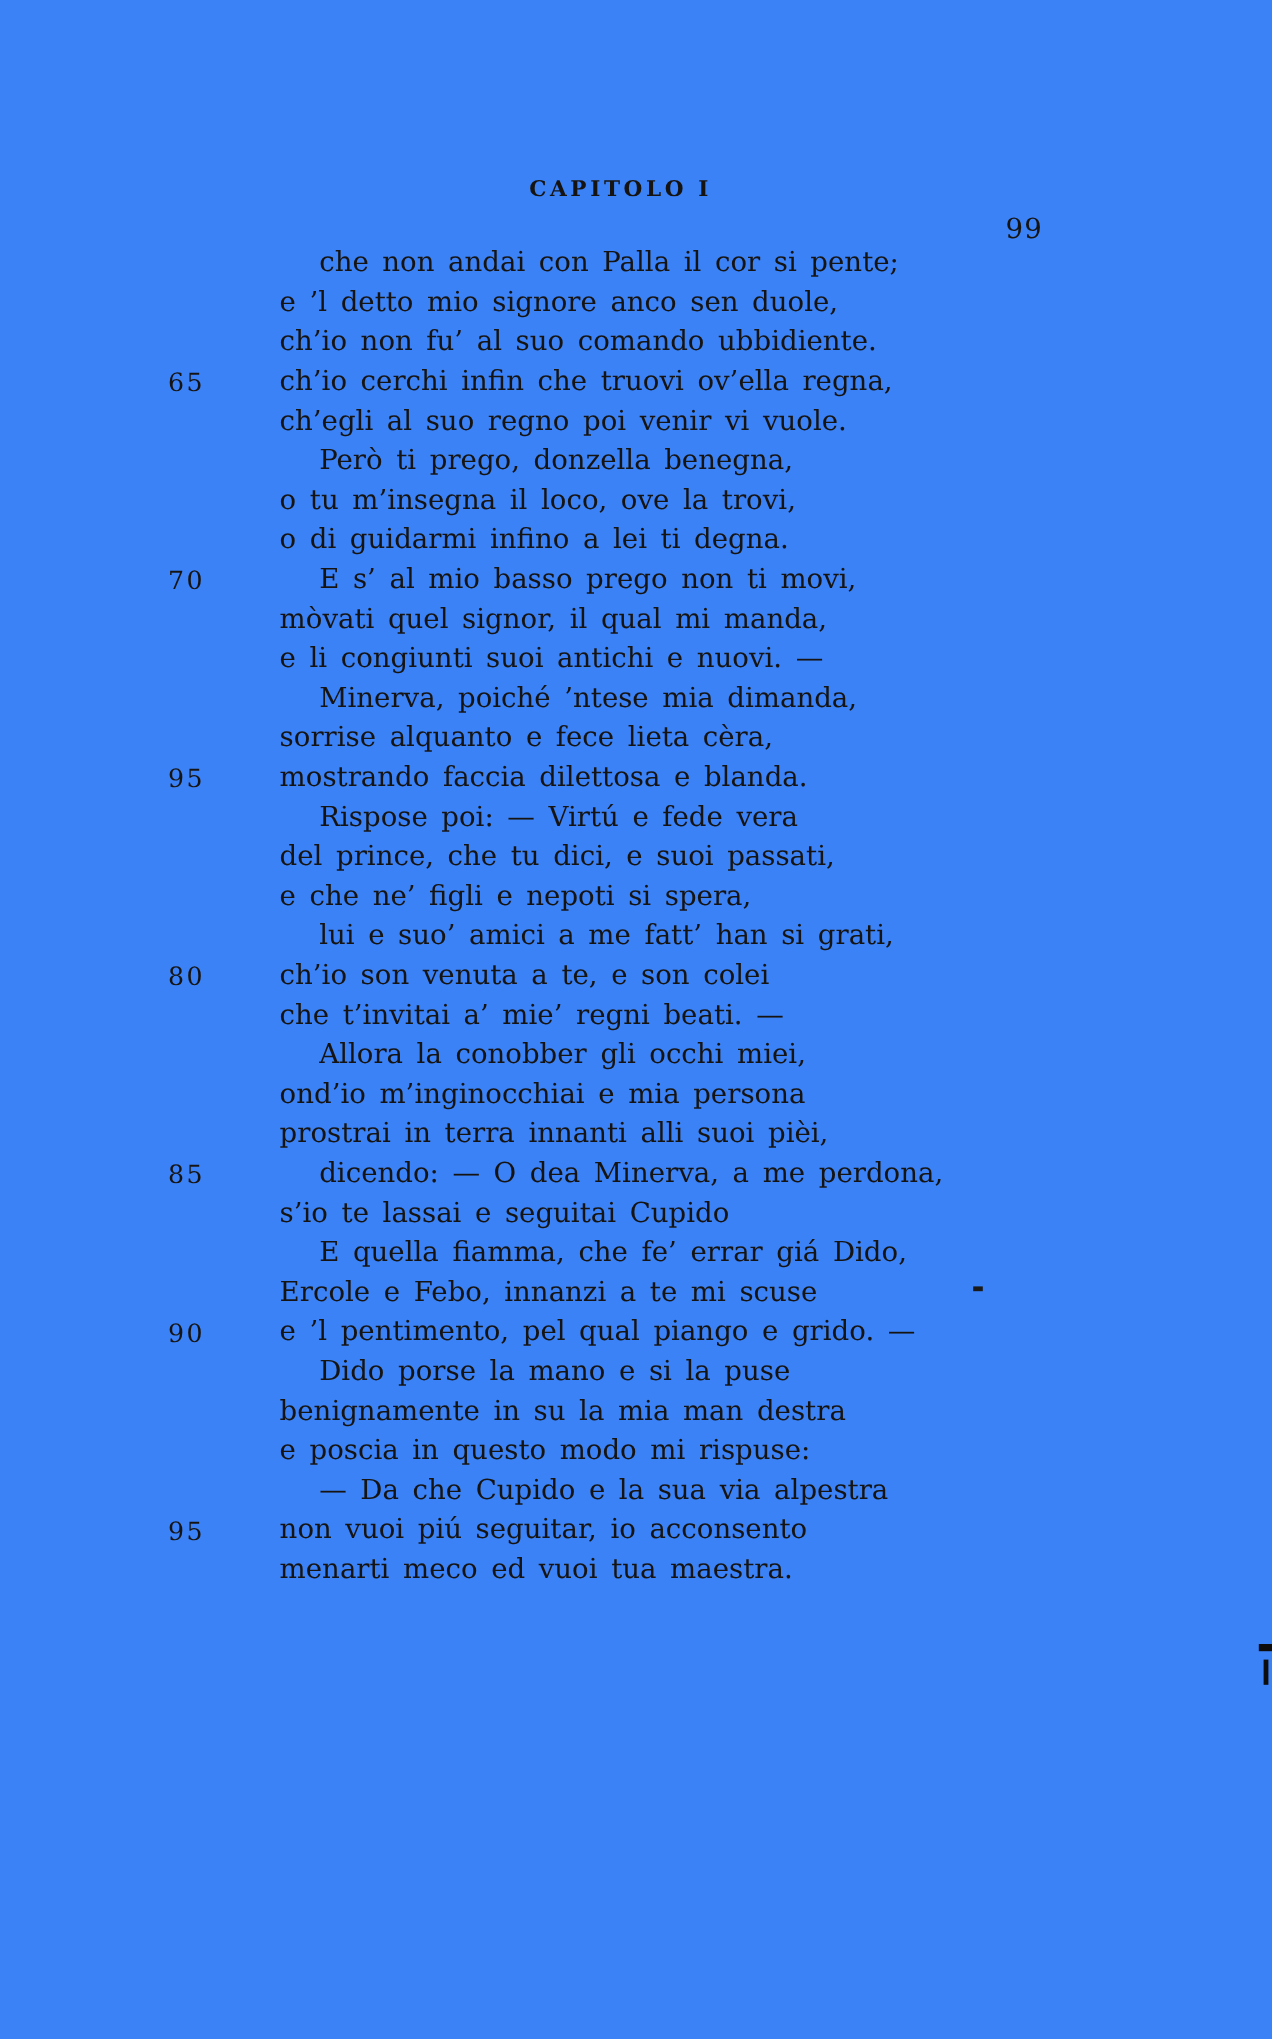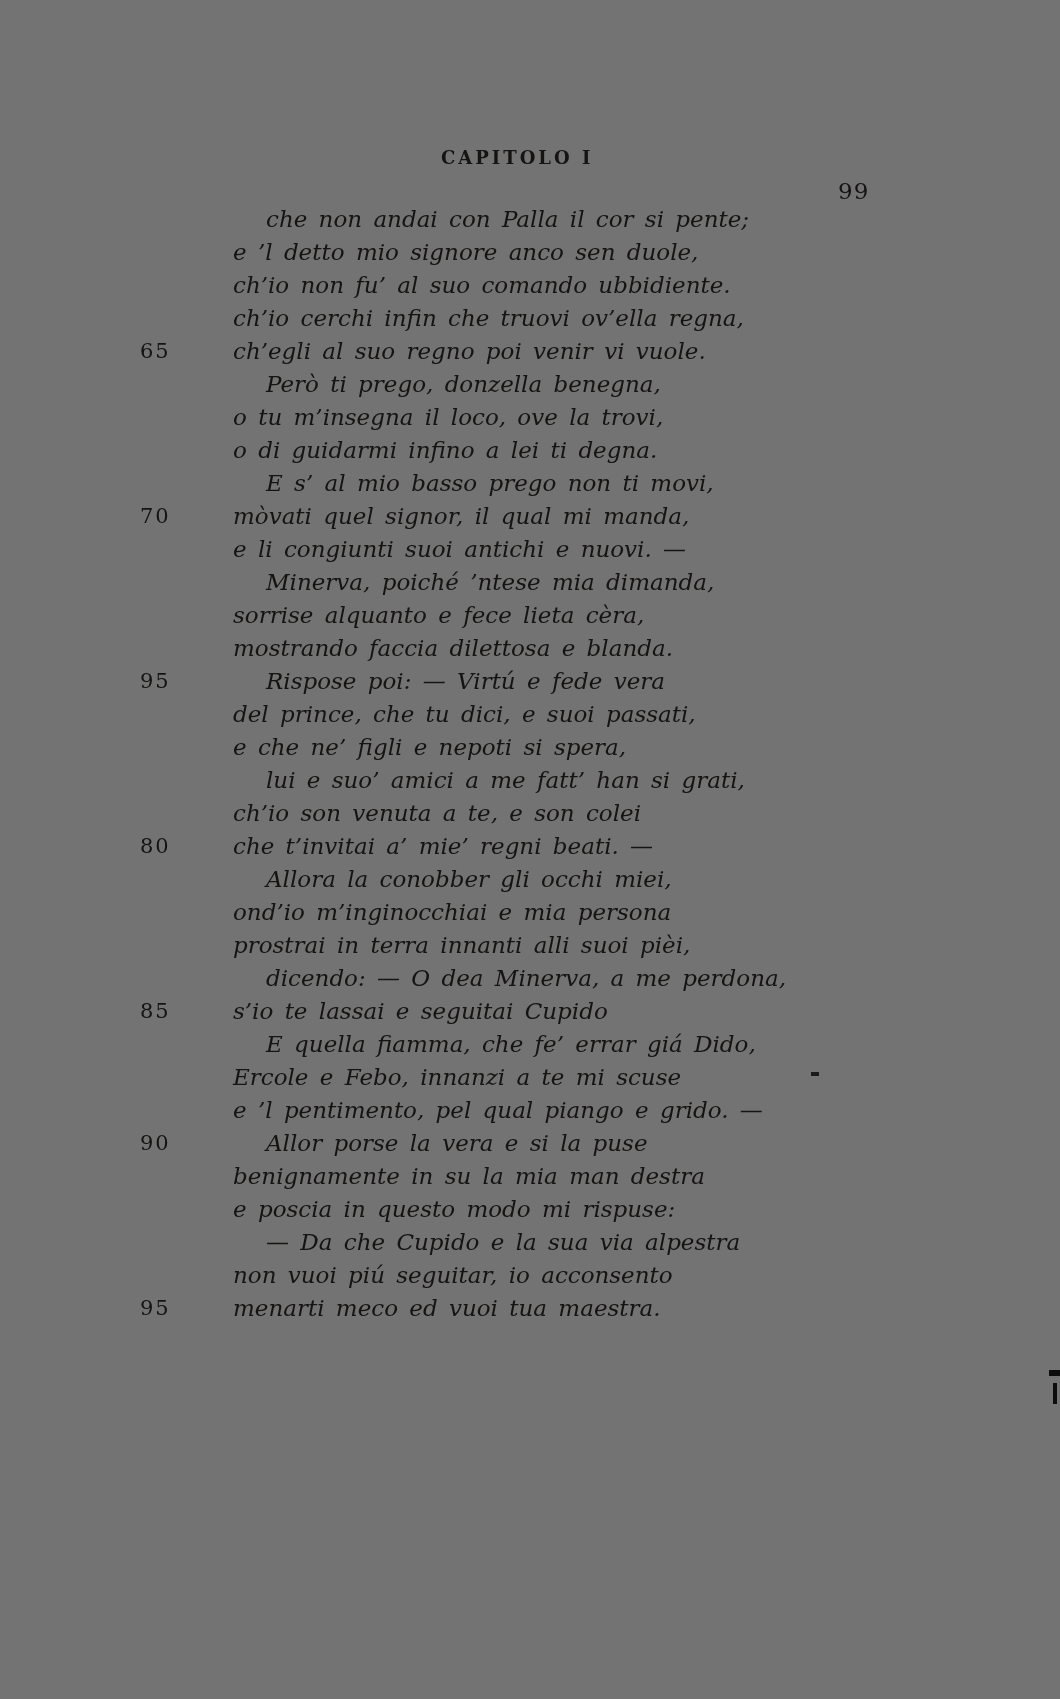--- a/index.html
+++ b/index.html
@@ -4,21 +4,21 @@
 <style>
   html, body {
     margin: 0;
     padding: 0;
     background: #ffffff;
   }
   .page {
     position: relative;
     width: 1060px;
     height: 1699px;
-    background: #737373;
+    background: #3b82f6;
     font-family: "DejaVu Serif", serif;
     color: #161412;
     overflow: hidden;
   }
   .running-title {
     position: absolute;
     left: 441px;
     top: 147px;
     font-size: 18px;
     font-weight: bold;
@@ -50,25 +50,23 @@
   }
   .poem-line.indent {
     padding-left: 266px;
   }
   .line-num {
     position: absolute;
     left: 140px;
     top: 1px;
     font-size: 21px;
     letter-spacing: 2px;
-    margin-top: 32px;
   }
   .line-text {
     word-spacing: 4px;
-    font-style: italic;
   }
   .ink-dot {
     position: absolute;
     left: 811px;
     top: 1072px;
     width: 8px;
     height: 4px;
     background: #1a1a1a;
   }
   .edge-mark-dash {
@@ -117,21 +115,21 @@
       <div class="poem-line"><span class="line-num">80</span><span class="line-text">ch’io son venuta a te, e son colei</span></div>
       <div class="poem-line"><span class="line-text">che t’invitai a’ mie’ regni beati. —</span></div>
       <div class="poem-line indent"><span class="line-text">Allora la conobber gli occhi miei,</span></div>
       <div class="poem-line"><span class="line-text">ond’io m’inginocchiai e mia persona</span></div>
       <div class="poem-line"><span class="line-text">prostrai in terra innanti alli suoi pièi,</span></div>
       <div class="poem-line indent"><span class="line-num">85</span><span class="line-text">dicendo: — O dea Minerva, a me perdona,</span></div>
       <div class="poem-line"><span class="line-text">s’io te lassai e seguitai Cupido</span></div>
       <div class="poem-line indent"><span class="line-text">E quella fiamma, che fe’ errar giá Dido,</span></div>
       <div class="poem-line"><span class="line-text">Ercole e Febo, innanzi a te mi scuse</span></div>
       <div class="poem-line"><span class="line-num">90</span><span class="line-text">e ’l pentimento, pel qual piango e grido. —</span></div>
-      <div class="poem-line indent"><span class="line-text">Allor porse la vera e si la puse</span></div>
+      <div class="poem-line indent"><span class="line-text">Dido porse la mano e si la puse</span></div>
       <div class="poem-line"><span class="line-text">benignamente in su la mia man destra</span></div>
       <div class="poem-line"><span class="line-text">e poscia in questo modo mi rispuse:</span></div>
       <div class="poem-line indent"><span class="line-text">— Da che Cupido e la sua via alpestra</span></div>
       <div class="poem-line"><span class="line-num">95</span><span class="line-text">non vuoi piú seguitar, io acconsento</span></div>
       <div class="poem-line"><span class="line-text">menarti meco ed vuoi tua maestra.</span></div>
     </div>
 
   <div class="ink-dot"></div>
   <div class="edge-mark-dash"></div>
   <div class="edge-mark-bar"></div>

